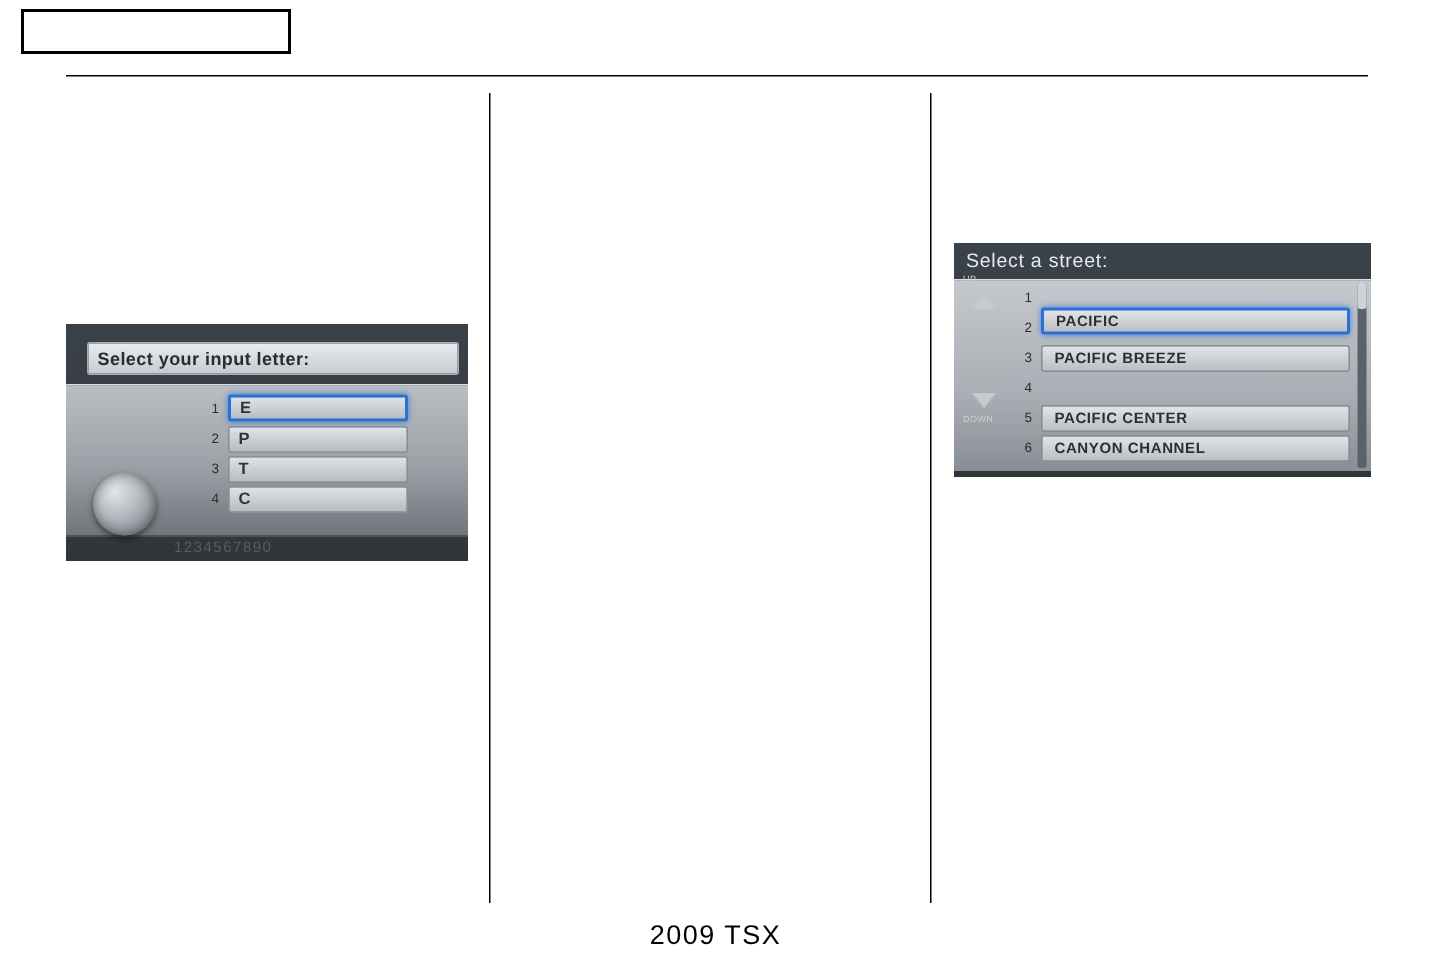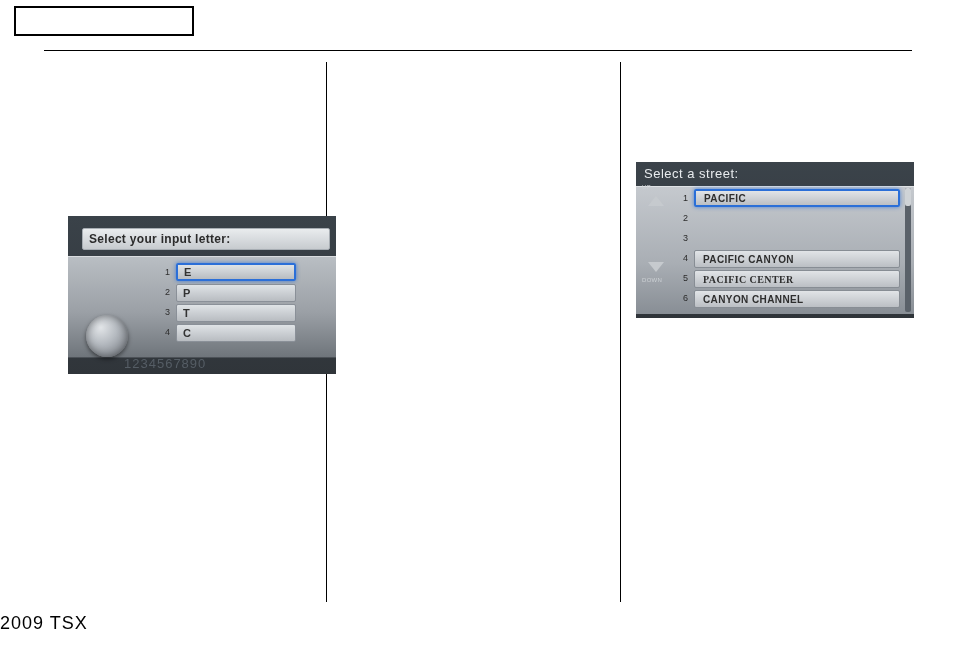--- a/index.html
+++ b/index.html
@@ -41,35 +41,35 @@
     left: 620px;
     width: 1px;
     height: 540px;
     background: #000;
   }
   .footer-text {
     position: absolute;
     bottom: 18px;
     left: 0;
     width: 954px;
+    text-align: center;
     font-size: 18px;
     letter-spacing: 1px;
     color: #000;
   }
 
   
   .screen1 {
     position: absolute;
     top: 216px;
     left: 44px;
     width: 268px;
     height: 158px;
     background: linear-gradient(180deg, #3a4249 0%, #30353a 100%);
     overflow: hidden;
-    margin-left: 24px;
   }
   .screen1 .header {
     position: absolute;
     top: 12px;
     left: 14px;
     right: 6px;
     height: 22px;
     background: linear-gradient(180deg, #e9ecee 0%, #c7cbcf 100%);
     border-radius: 2px;
     font-size: 12px;
@@ -124,22 +124,22 @@
     font-weight: bold;
     color: #333;
   }
   .screen1 .cell.selected {
     border: 2px solid #2b6fd8;
     box-shadow: 0 0 4px rgba(43,111,216,0.8);
   }
   .screen1 .numbers-row {
     position: absolute;
     bottom: 3px;
-    left: 56px;
-    font-size: 13px;
+    left: 72px;
+    font-size: 10px;
     color: #555d65;
     letter-spacing: 1px;
     font-family: Arial, sans-serif;
   }
 
   
   .screen2 {
     position: absolute;
     top: 162px;
     left: 636px;
@@ -256,31 +256,31 @@
     <div class="cell" style="top:67px;">C</div>
   </div>
   <div class="numbers-row">1234567890</div>
 </div>
 
 <div class="screen2">
   <div class="header2">Select a street:</div>
   <div class="listpanel">
 
     <div class="listnum" style="top:6px; left:40px;">1</div>
-    <div class="listcell selected" style="top:2px;">PACIFIC</div>
+    <div class="listcell selected" style="top:18px;">PACIFIC</div>
 
     <div class="listnum" style="top:26px; left:40px;">2</div>
 
     <div class="listnum" style="top:46px; left:40px;">3</div>
+    <div class="listcell" style="top:43px;">PACIFIC BREEZE</div>
 
     <div class="listnum" style="top:66px; left:40px;">4</div>
-    <div class="listcell" style="top:63px;">PACIFIC CANYON</div>
 
     <div class="listnum" style="top:86px; left:40px;">5</div>
-    <div class="listcell" style="top:83px;font-family:Liberation Serif, serif;">PACIFIC CENTER</div>
+    <div class="listcell" style="top:83px;">PACIFIC CENTER</div>
 
     <div class="listnum" style="top:106px; left:40px;">6</div>
     <div class="listcell" style="top:103px;">CANYON CHANNEL</div>
   </div>
   <span class="arrow-label up">UP</span>
   <div class="arrow-up-wrap">
       <div class="arrow-up"></div>
     </div>
   <div class="arrow-down-wrap">
       <div class="arrow-down"></div>

